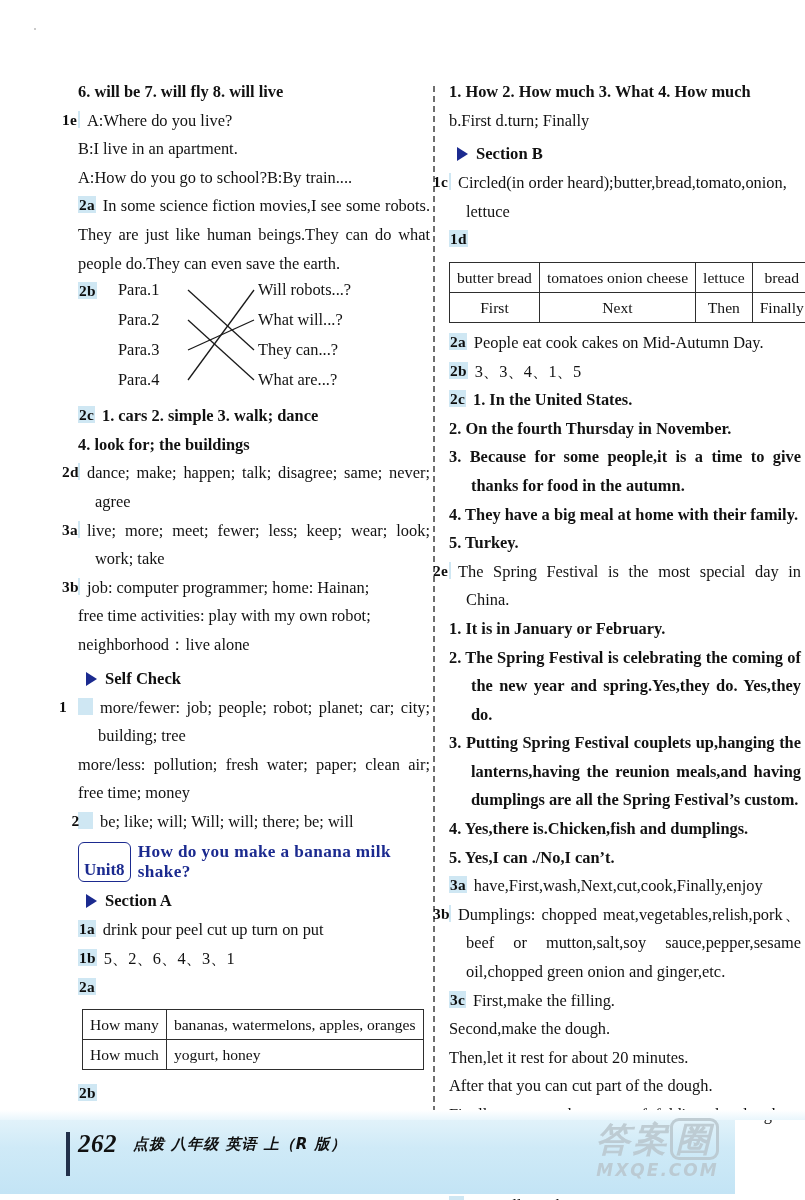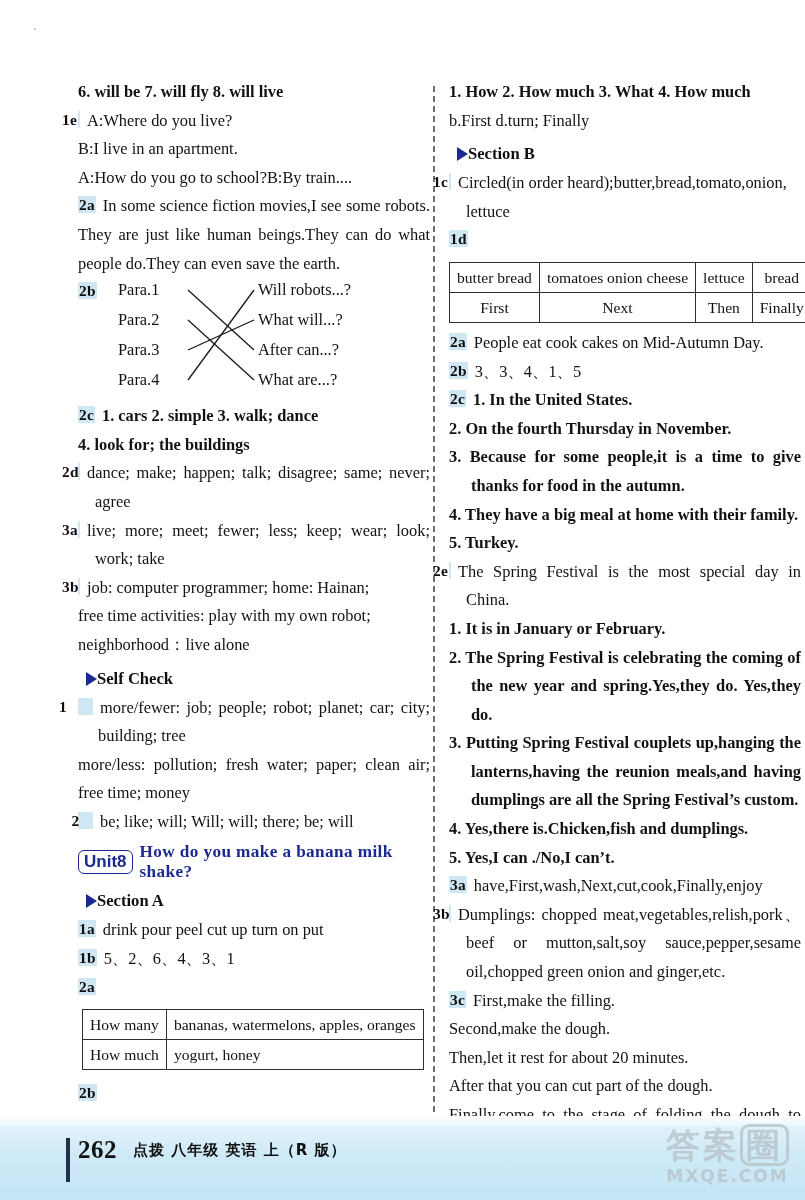--- a/index.html
+++ b/index.html
@@ -94,20 +94,21 @@
 
   
   .section-head {
     font-size: 16.6px;
     font-weight: bold;
     line-height: 30px;
     margin: 4px 0 0 0;
     color: #101010;
     display: flex;
     align-items: center;
+    gap: 8px;
     padding-left: 8px;
   }
   .tri {
     width: 0; height: 0;
     border-left: 11px solid #1b2a8f;
     border-top: 7px solid transparent;
     border-bottom: 7px solid transparent;
     display: inline-block;
   }
 
@@ -115,25 +116,25 @@
   .unit-head {
     display: flex;
     align-items: center;
     gap: 7px;
     margin: 6px 0 0 0;
     color: #1b2a8f;
   }
   .unit-box {
     border: 1.6px solid #1b2a8f;
     border-radius: 6px;
-    padding: 0px 5px 1px 5px;
+    padding: 16px 5px 1px 5px;
     font-weight: bold;
     font-size: 17px;
     line-height: 21px;
-    font-family: Liberation Sans, sans-serif;
+    font-family: Liberation Serif, serif;
   }
   .unit-title {
     font-weight: bold;
     font-size: 17.2px;
     letter-spacing: 0.4px;
   }
 
   
   table.ans {
     border-collapse: collapse;
@@ -159,24 +160,25 @@
   .match .mlabel {
     position: absolute;
     font-size: 16.4px;
     line-height: 20px;
   }
   .match svg { position: absolute; left: 0; top: 0; }
 
   
   .footer-band {
     position: absolute;
-    left: 0; bottom: 0;
-    width: 805px;
+    left: 0; bottom: 6px;
+    width: 735px;
     height: 84px;
     background: linear-gradient(180deg, #e8f5fb 0%, #cfeaf7 45%, #c3e4f5 100%);
+    font-style: italic;
   }
   .footer-band:before {
     content: "";
     position: absolute;
     left: 0; top: 0; width: 805px; height: 10px;
     background: linear-gradient(180deg, #ffffff 0%, #e9f6fc 100%);
   }
   .footer-rule {
     position: absolute;
     left: 66px; bottom: 18px;
@@ -255,21 +257,21 @@
 
       <div class="match">
         <span class="tag" style="position:absolute;left:0;top:2px;">2b</span>
         <span class="mlabel" style="left:40px;  top:0px;">Para.1</span>
         <span class="mlabel" style="left:40px;  top:30px;">Para.2</span>
         <span class="mlabel" style="left:40px;  top:60px;">Para.3</span>
         <span class="mlabel" style="left:40px;  top:90px;">Para.4</span>
 
         <span class="mlabel" style="left:180px; top:0px;">Will robots...?</span>
         <span class="mlabel" style="left:180px; top:30px;">What will...?</span>
-        <span class="mlabel" style="left:180px; top:60px;">After can...?</span>
+        <span class="mlabel" style="left:180px; top:60px;">They can...?</span>
         <span class="mlabel" style="left:180px; top:90px;">What are...?</span>
 
         <svg width="352" height="122">
           <g stroke="#1a1a1a" stroke-width="1.3" fill="none">
             <line x1="110" y1="10" x2="176" y2="70"></line>
             <line x1="110" y1="40" x2="176" y2="100"></line>
             <line x1="110" y1="70" x2="176" y2="40"></line>
             <line x1="110" y1="100" x2="176" y2="10"></line>
           </g>
         </svg>

